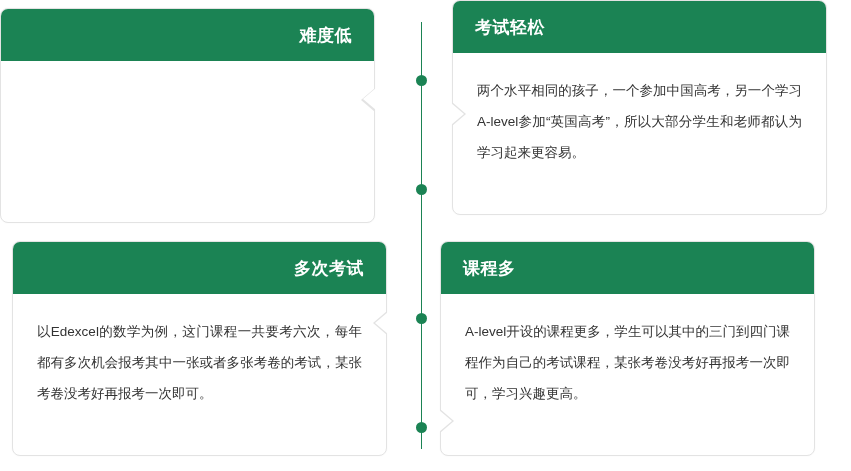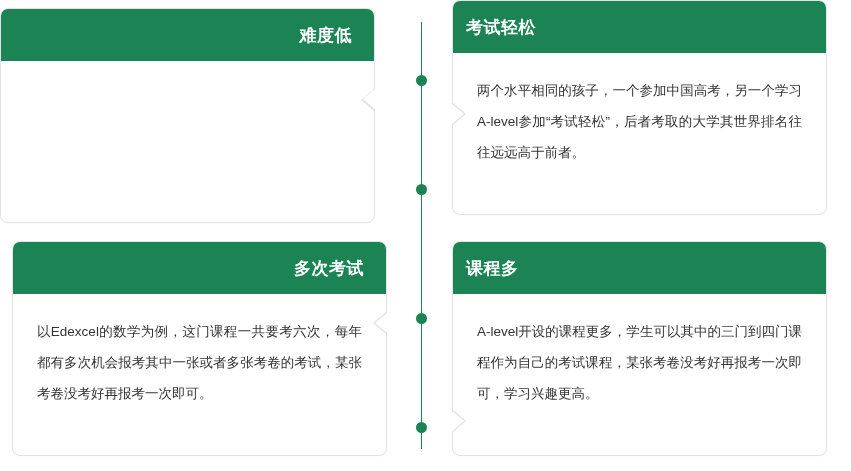--- a/index.html
+++ b/index.html
@@ -42,21 +42,21 @@
     background: #1b8354;
     color: #ffffff;
     font-size: 17px;
     font-weight: bold;
     display: flex;
     align-items: center;
     box-sizing: border-box;
     letter-spacing: 0.5px;
   }
   .header-right { justify-content: flex-end; padding-right: 22px; }
-  .header-left  { justify-content: flex-start; padding-left: 13px; }
+  .header-left  { justify-content: flex-start; padding-left: 22px; }
 
   .card-body {
     padding: 22px 24px 0 24px;
     box-sizing: border-box;
   }
   .card-body p {
     margin: 0;
     font-size: 13.5px;
     line-height: 31px;
     color: #333333;
@@ -107,21 +107,21 @@
     width: 11px;
     height: 11px;
     border-radius: 50%;
     background: #1b8354;
   }
 
   
   #card-tl { left: 0px;   top: 8px; }
   #card-tr { left: 452px; top: 0px; }
   #card-bl { left: 12px;   top: 241px; }
-  #card-br { left: 452px; top: 241px; }
+  #card-br { left: 440px; top: 241px; }
 </style>
 </head>
 <body>
 
 <div class="canvas">
 
   <div class="connector-line" style="left:421px; top:22px; height:427px;"></div>
 
   <div class="dot" style="left:416px; top:75px;"></div>
   <div class="dot" style="left:416px; top:184px;"></div>
@@ -133,21 +133,21 @@
       <div class="card-header header-right">难度低</div>
     </div>
     <div class="notch notch-right-border"></div>
     <div class="notch notch-right"></div>
   </div>
 
   <div class="card" id="card-tr">
     <div class="card-inner">
       <div class="card-header header-left">考试轻松</div>
       <div class="card-body">
-        <p>两个水平相同的孩子，一个参加中国高考，另一个学习A-level参加“考试轻松”，后者考取的大学其世界排名往往远远高于前者。</p>
+        <p>两个水平相同的孩子，一个参加中国高考，另一个学习A-level参加“英国高考”，所以大部分学生和老师都认为学习起来更容易。</p>
       </div>
     </div>
     <div class="notch notch-left-border" style="top:102px;"></div>
     <div class="notch notch-left" style="top:103px;"></div>
   </div>
 
   <div class="card" id="card-bl">
     <div class="card-inner">
       <div class="card-header header-right">多次考试</div>
       <div class="card-body">

